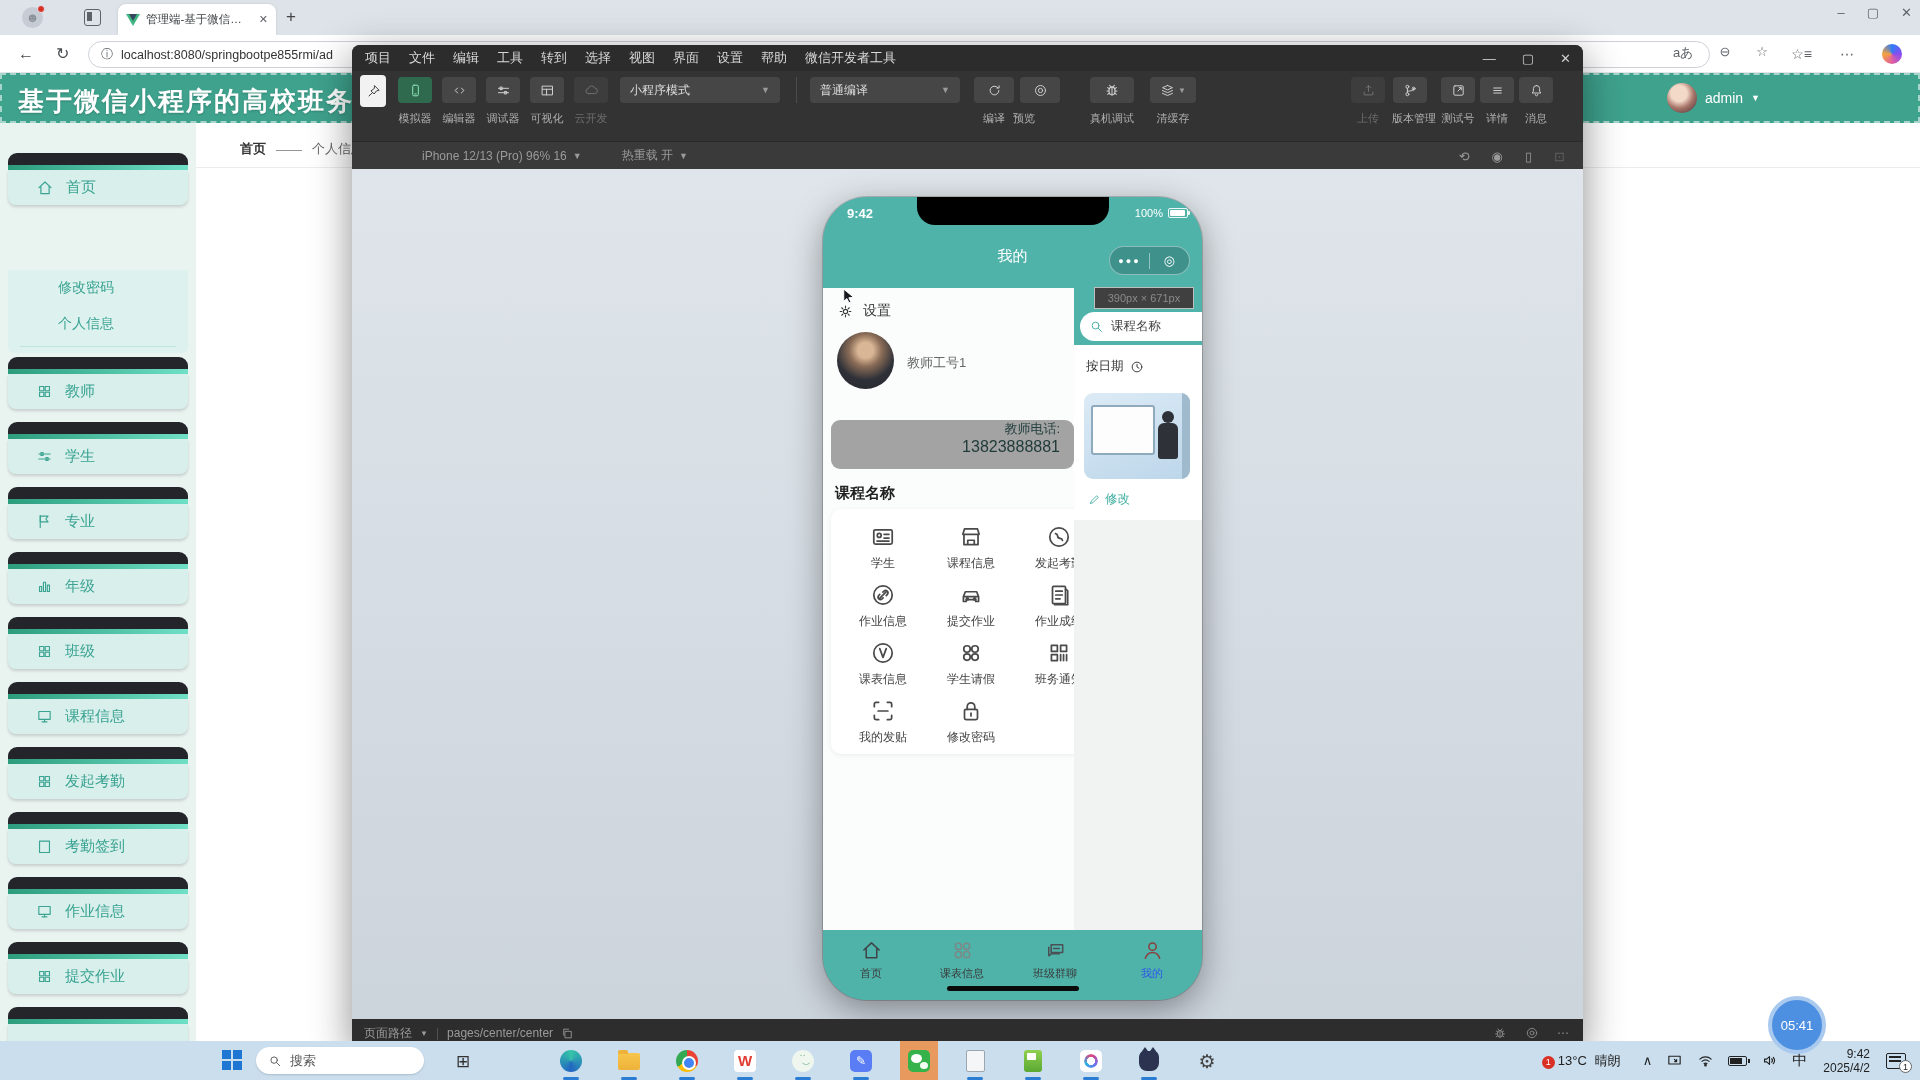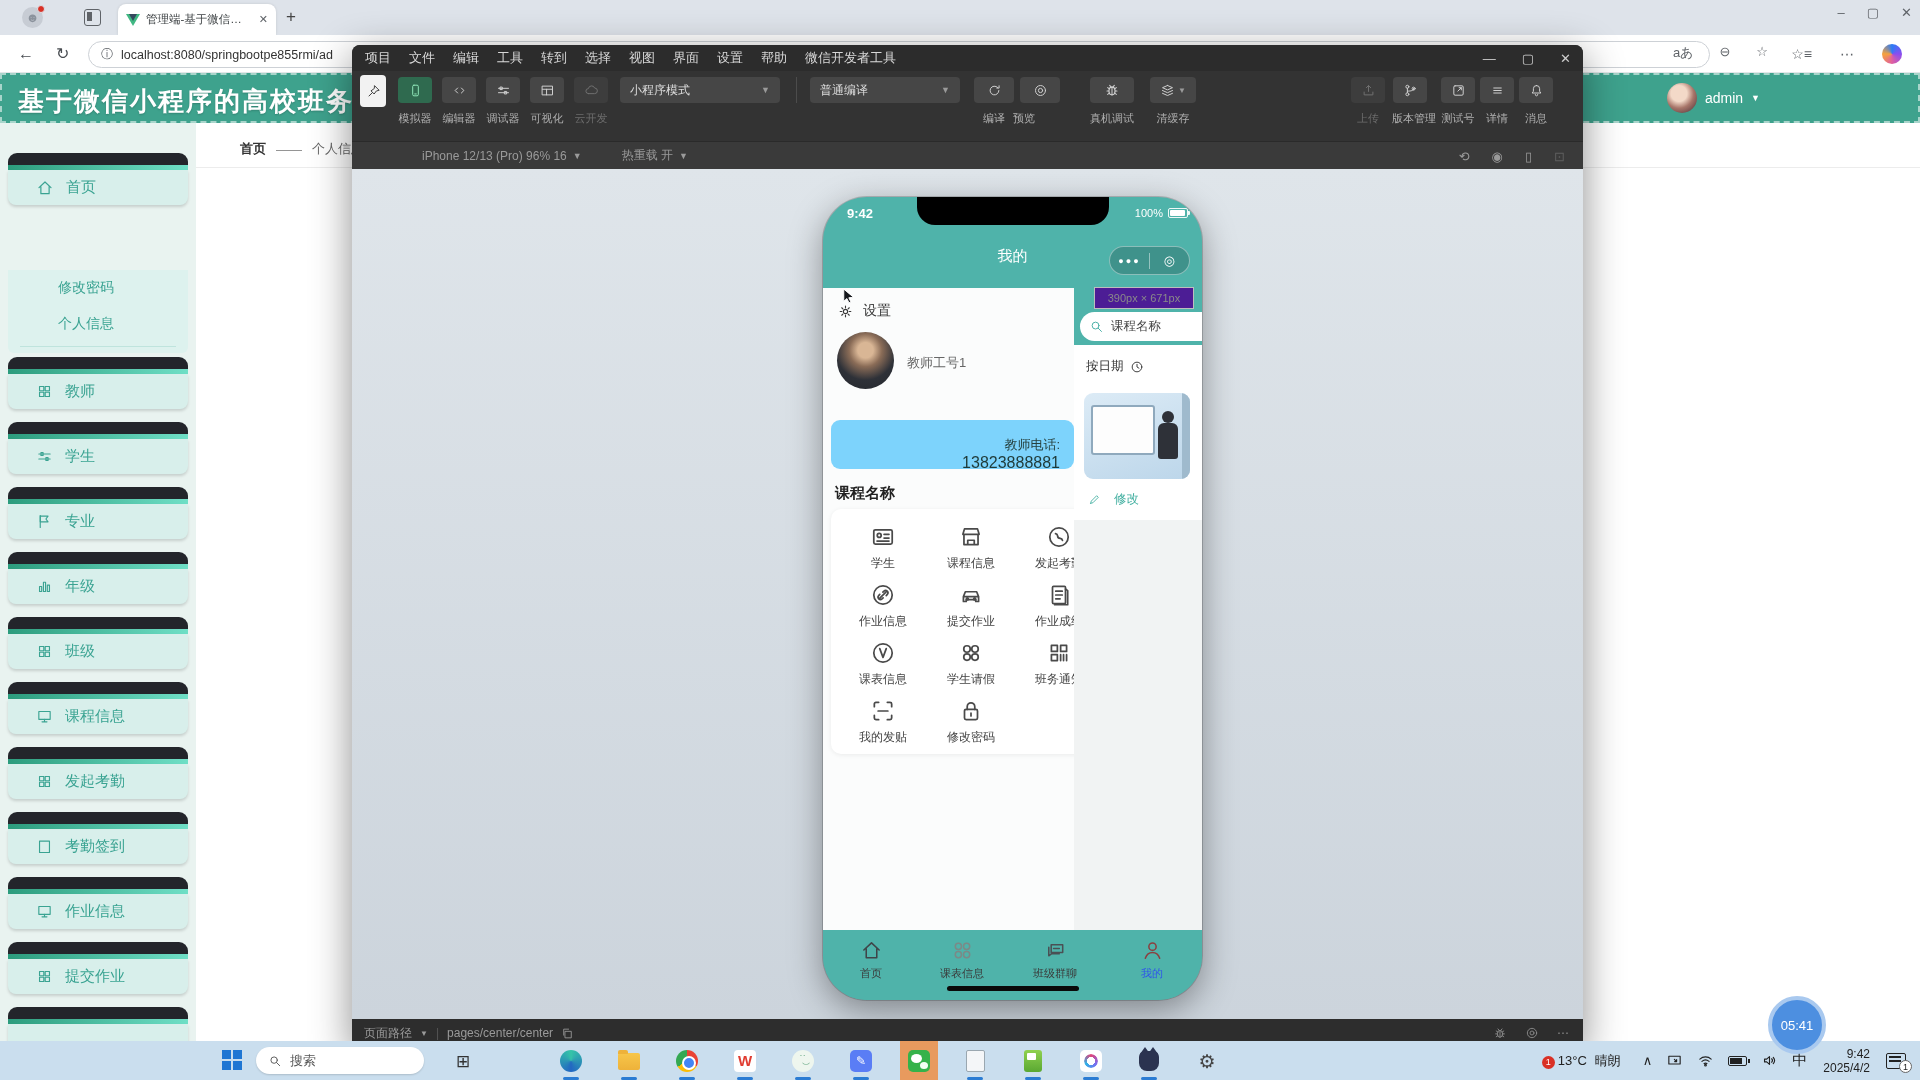--- a/index.html
+++ b/index.html
@@ -85,42 +85,42 @@
   .p-nav{position:absolute;left:0;top:32px;width:100%;height:59px}
   .p-nav-title{position:absolute;left:0;top:18px;width:100%;text-align:center;color:#fff;font-size:15px}
   .capsule{position:absolute;right:12px;top:17px;width:81px;height:29px;border:1px solid rgba(255,255,255,.4);background:rgba(20,60,60,.28);border-radius:15px;display:flex;align-items:center;color:#fff}
   .capsule .dots{flex:1;text-align:center;letter-spacing:2px;font-size:9px}
   .capsule .bar{width:1px;height:16px;background:rgba(255,255,255,.45)}
   .capsule .tgt{flex:1;text-align:center;font-size:13px}
   .p-body{position:absolute;left:0;top:91px;width:100%;height:642px;background:#fbfcfc}
   .p-set{position:absolute;left:14px;top:14px;display:flex;align-items:center;gap:9px;color:#3c3c3c;font-size:14px}
   .p-ava{position:absolute;left:14px;top:44px;width:57px;height:57px;border-radius:50%;background:radial-gradient(circle at 50% 32%,#d9b695 16%,#8a6c57 34%,#2e3138 62%,#23262c 100%)}
   .p-name{position:absolute;left:84px;top:66px;font-size:13px;color:#666}
-  .p-tealcard{position:absolute;left:8px;top:132px;width:243px;height:49px;background:#7dd3fc;border-radius:9px;color:#26413f;text-align:right;padding:16px 14px 0 0;font-size:13px;line-height:18px}
+  .p-tealcard{position:absolute;left:8px;top:132px;width:243px;height:49px;background:#a3a3a3;border-radius:9px;color:#26413f;text-align:right;padding:0 14px 0 0;font-size:13px;line-height:18px}
   .p-tealcard .num{font-size:16px;color:#1f3a38}
   .p-svc-title{position:absolute;left:12px;top:196px;font-size:15px;font-weight:bold;color:#222}
   .p-svc-card{position:absolute;left:8px;top:221px;width:354px;height:245px;background:#fff;border-radius:10px;box-shadow:0 1px 5px rgba(0,0,0,.07)}
   .svc-cell{position:absolute;width:88px;text-align:center;color:#4a4a4a}
   .svc-cell .lbl{display:block;margin-top:5px;font-size:12px;color:#444;white-space:nowrap}
   .svc-cell svg{margin:0 auto}
   .p-fab{position:absolute;left:257px;top:614px;width:42px;height:42px;border-radius:50%;background:#4fb3aa;color:#fff;font-size:13px;display:flex;align-items:center;justify-content:center;box-shadow:0 2px 6px rgba(0,0,0,.2)}
   
   .s-panel{position:absolute;left:251px;top:88px;width:128px;height:645px;background:#f1f3f3}
   .sp-teal{position:absolute;left:0;top:0;width:100%;height:60px;background:#4fb3aa}
-  .sp-badge{position:absolute;left:20px;top:2px;width:100px;height:22px;background:#4c1d95;border:1px solid #bdbdbd;color:#8a8a8a;font-size:11px;line-height:20px;text-align:center;z-index:3;white-space:nowrap}
+  .sp-badge{position:absolute;left:20px;top:2px;width:100px;height:22px;background:#404040;border:1px solid #bdbdbd;color:#8a8a8a;font-size:11px;line-height:20px;text-align:center;z-index:3;white-space:nowrap}
   .sp-search{position:absolute;left:6px;top:27px;width:122px;height:29px;background:#fff;border-radius:15px 0 0 15px;display:flex;align-items:center;gap:7px;padding-left:9px;color:#4fb3aa;z-index:2}
   .sp-search .ph{color:#444;font-size:12.5px}
   .sp-card{position:absolute;left:0;top:60px;width:100%;height:175px;background:#fff}
   .sp-sort{position:absolute;left:12px;top:13px;display:flex;gap:6px;align-items:center;color:#333;font-size:12.5px}
   .sp-img{position:absolute;left:10px;top:48px;width:106px;height:86px;border-radius:9px;background:linear-gradient(160deg,#dcebf6,#bcd6ea);overflow:hidden}
   .sp-img .board{position:absolute;left:7px;top:12px;width:64px;height:50px;background:#fdfdfd;border:2px solid #8fa9bd;border-radius:3px}
   .sp-img .fig-h{position:absolute;right:16px;top:18px;width:12px;height:12px;border-radius:50%;background:#2e3138}
   .sp-img .fig-b{position:absolute;right:12px;top:30px;width:20px;height:36px;border-radius:6px 6px 3px 3px;background:#2e3138}
   .sp-img .shelf{position:absolute;right:0;top:0;width:8px;height:100%;background:#9fbacd}
-  .sp-edit{position:absolute;left:14px;top:146px;display:flex;gap:13px;align-items:center;color:#3fae9f;font-size:12.5px}
+  .sp-edit{position:absolute;left:14px;top:146px;display:flex;gap:4px;align-items:center;color:#3fae9f;font-size:12.5px}
   
   .p-tabbar{position:absolute;left:0;top:733px;width:100%;height:70px;background:#4fb3aa}
   .tb-item{position:absolute;top:9px;width:76px;text-align:center}
   .tb-item svg{margin:0 auto}
   .tb-item .lbl{display:block;margin-top:4px;font-size:11px;color:#3a3a3a}
   .tb-item.active .lbl{color:#2f54eb}
   .homebar{position:absolute;left:50%;transform:translateX(-50%);bottom:9px;width:132px;height:5px;background:#0a0a0a;border-radius:3px}
 
   .cursor-arrow{position:absolute;left:838px;top:263px;z-index:7}
 

